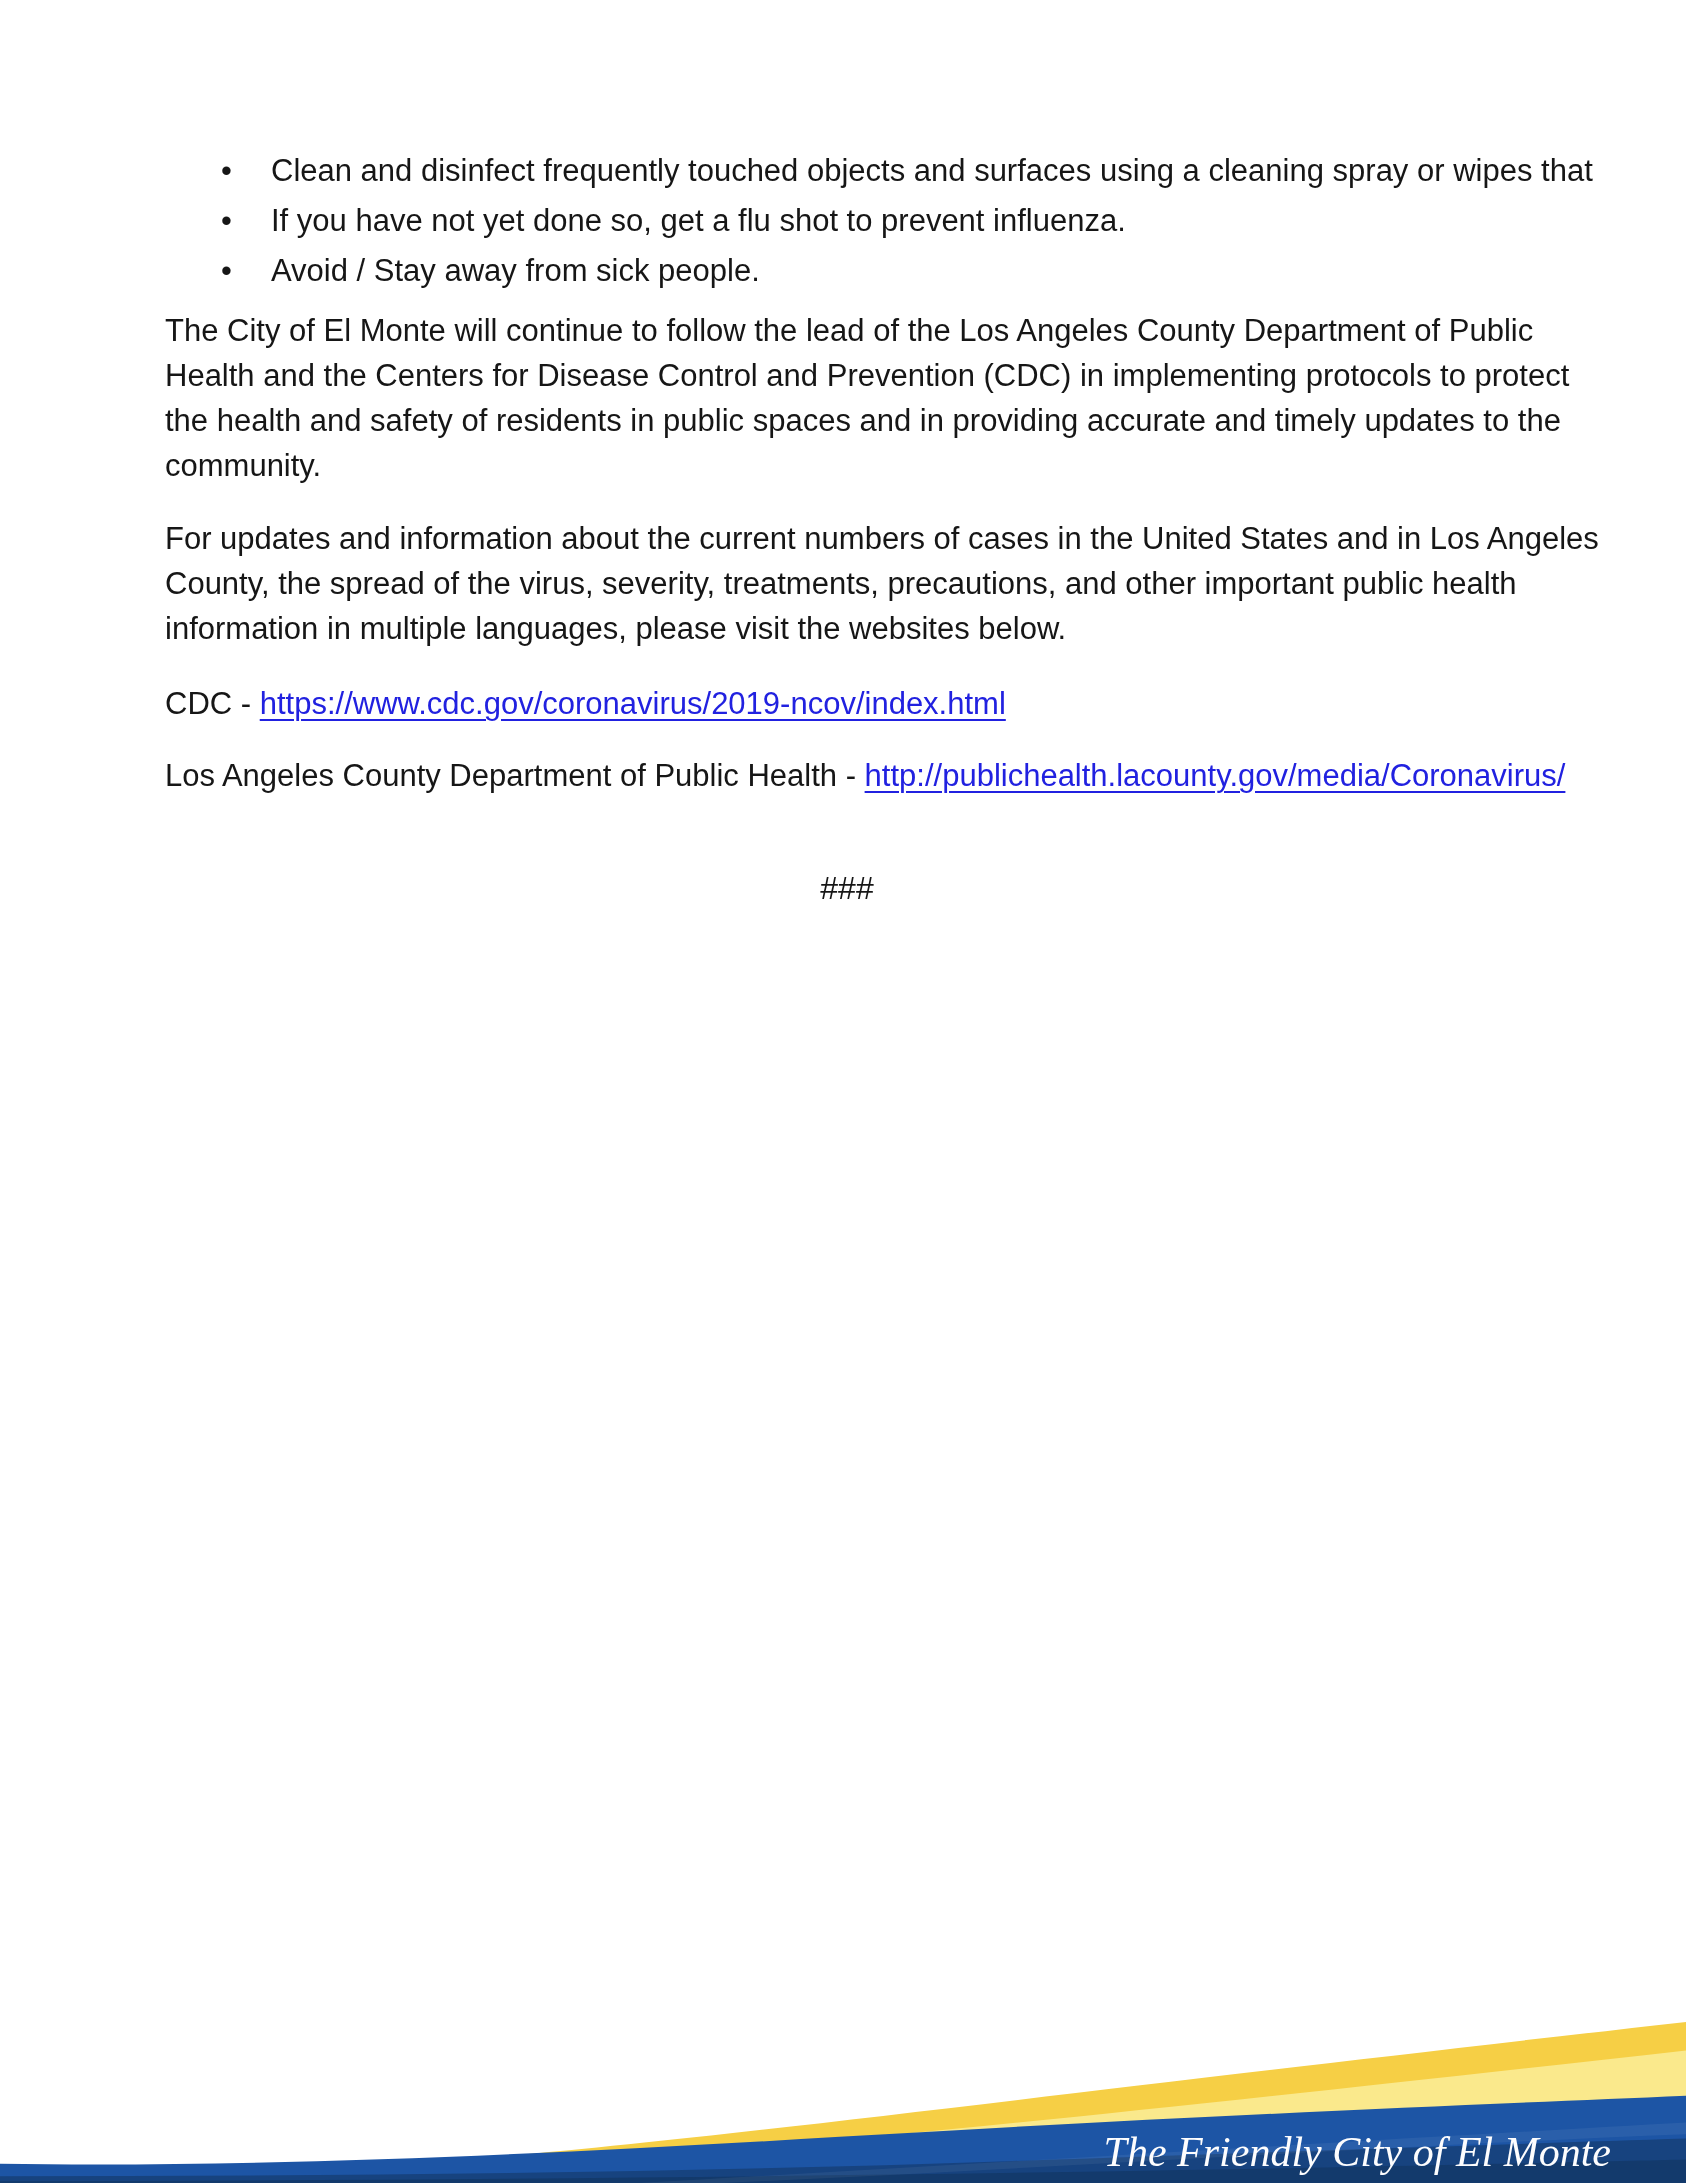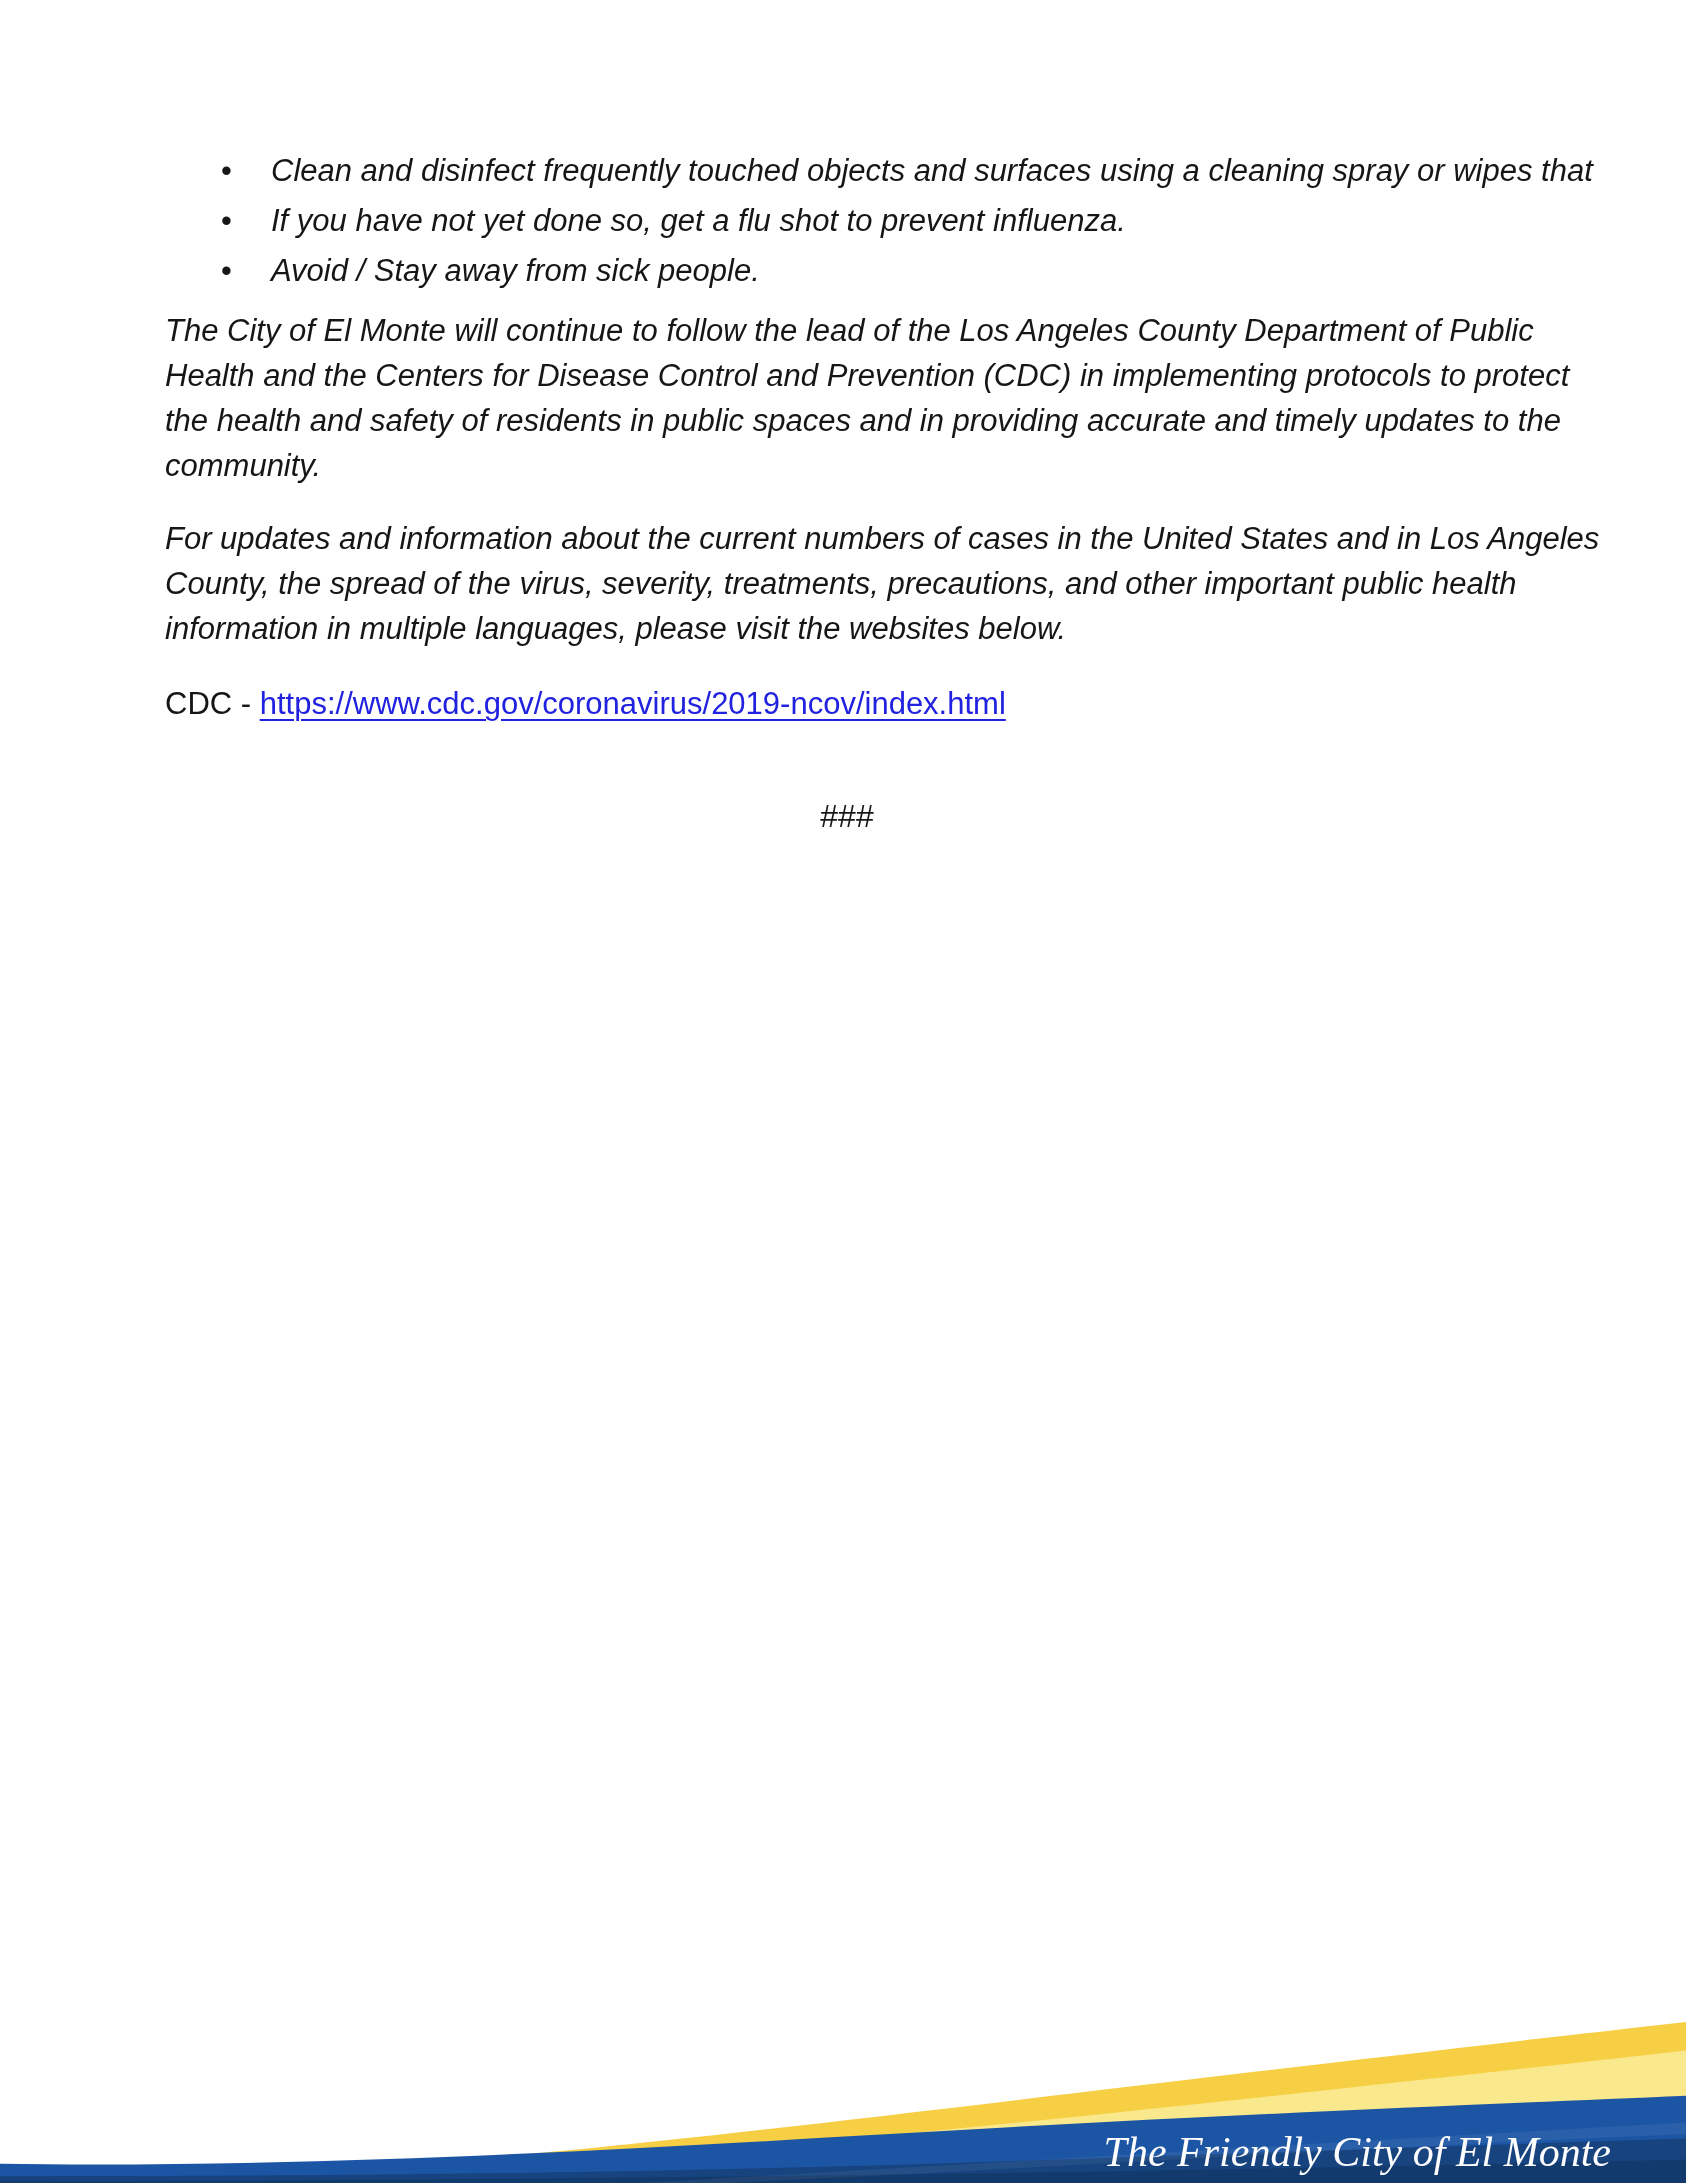--- a/index.html
+++ b/index.html
@@ -15,21 +15,21 @@
     overflow: hidden;
   }
   .content {
     position: absolute;
     left: 165px; top: 148px;
     width: 1364px;
     font-size: 31px;
     line-height: 45px;
     color: #161616;
   }
-  .line { white-space: nowrap; font-style: italic; }
+  .line { white-space: nowrap; }
   ul.bullet-list { margin: 0; padding: 0; list-style: none; }
   ul.bullet-list li {
     position: relative;
     padding-left: 106px;
     margin-bottom: 5px;
   }
   .bullet-dot {
     position: absolute;
     left: 56px; top: 0;
     font-size: 31px;
@@ -97,20 +97,23 @@
     <div class="para">
       <div class="line">For updates and information about the current numbers of cases in the United States and in Los Angeles</div>
       <div class="line">County, the spread of the virus, severity, treatments, precautions, and other important public health</div>
       <div class="line">information in multiple languages, please visit the websites below.</div>
     </div>
 
     <div class="link-line">
       <span>CDC - </span><a href="#" class="doc-link">https://www.cdc.gov/coronavirus/2019-ncov/index.html</a>
     </div>
 
+    <div class="link-line link-line-2">
+      <span>Los Angeles County Department of Public Health - </span><a href="#" class="doc-link">http://publichealth.lacounty.gov/media/Coronavirus/</a>
+    </div>
 
     <div class="end-mark">###</div>
 
   </div>
 
   <div class="footer">
     <svg viewBox="0 0 2008 230" preserveAspectRatio="none">
       <path d="M 600 198 C 900 172 1300 118 2008 38 L 2008 230 L 600 230 Z" fill="#F6CF45"></path>
       <path d="M 680 207 C 1000 182 1400 140 2008 72 L 2008 230 L 680 230 Z" fill="#FAE98C"></path>
       <path d="M 0 207 C 300 212 650 196 1000 175 C 1400 151 1750 137 2008 126 L 2008 230 L 0 230 Z" fill="#1D55A5"></path>

